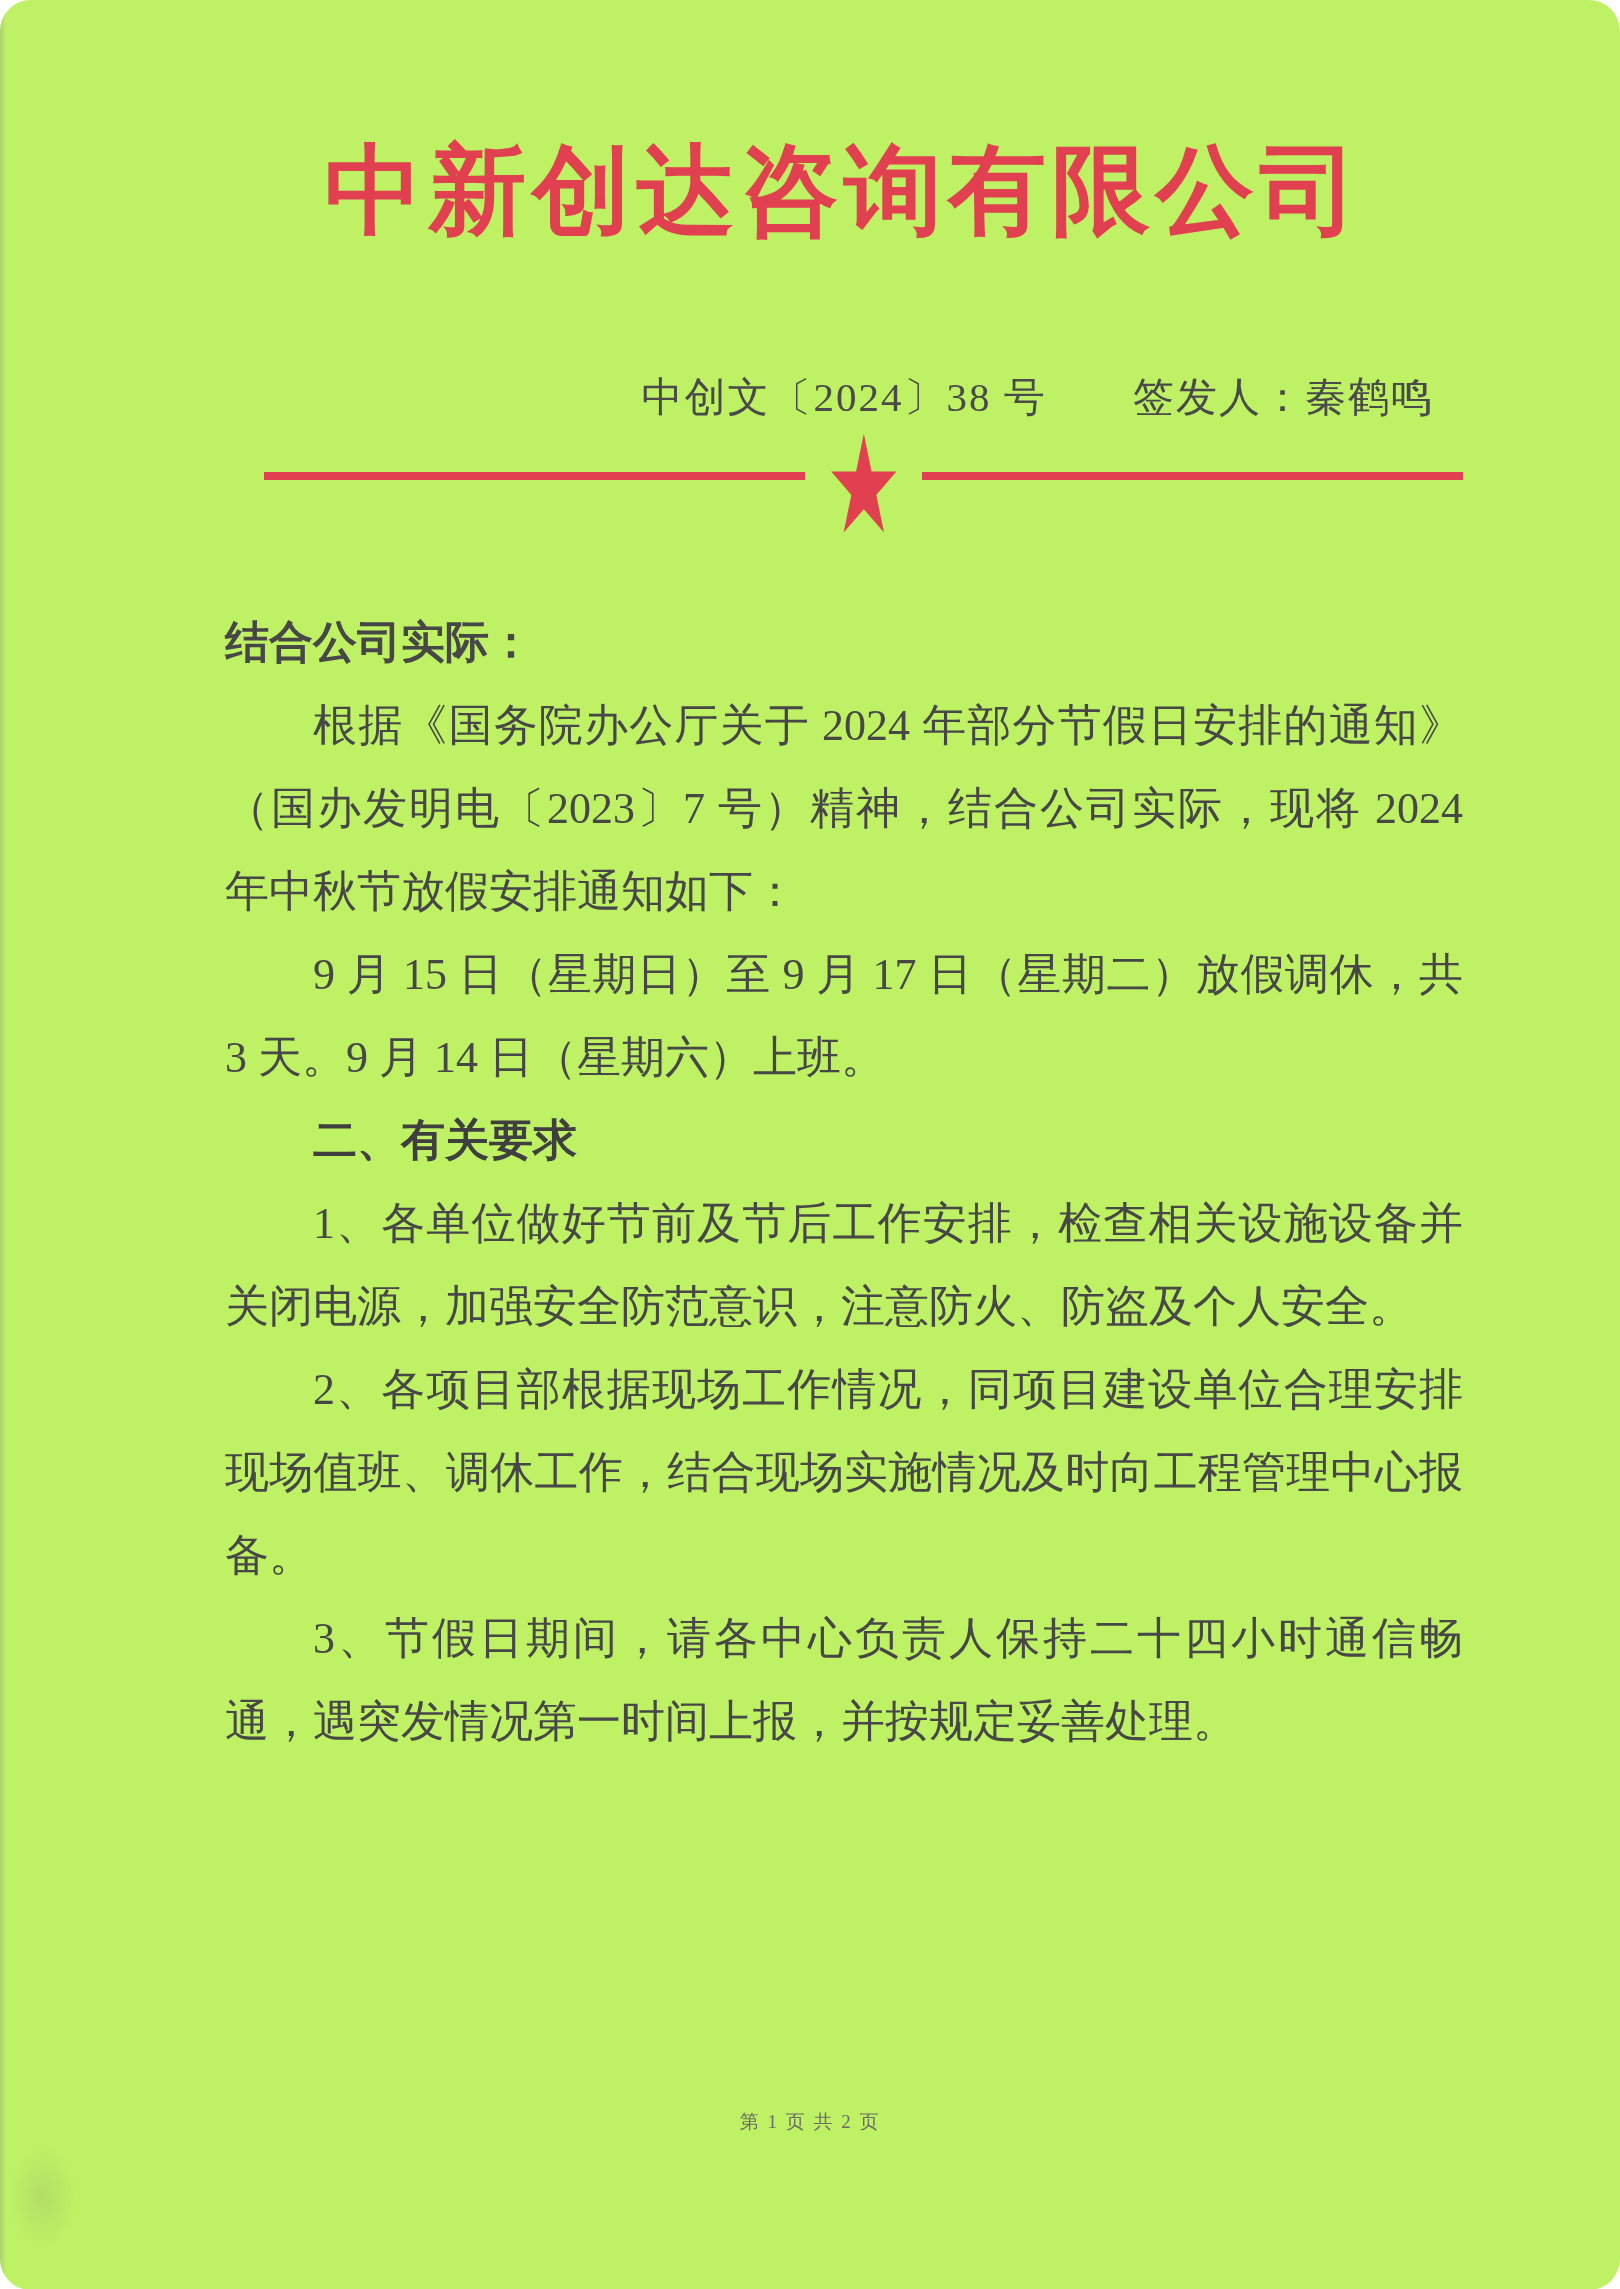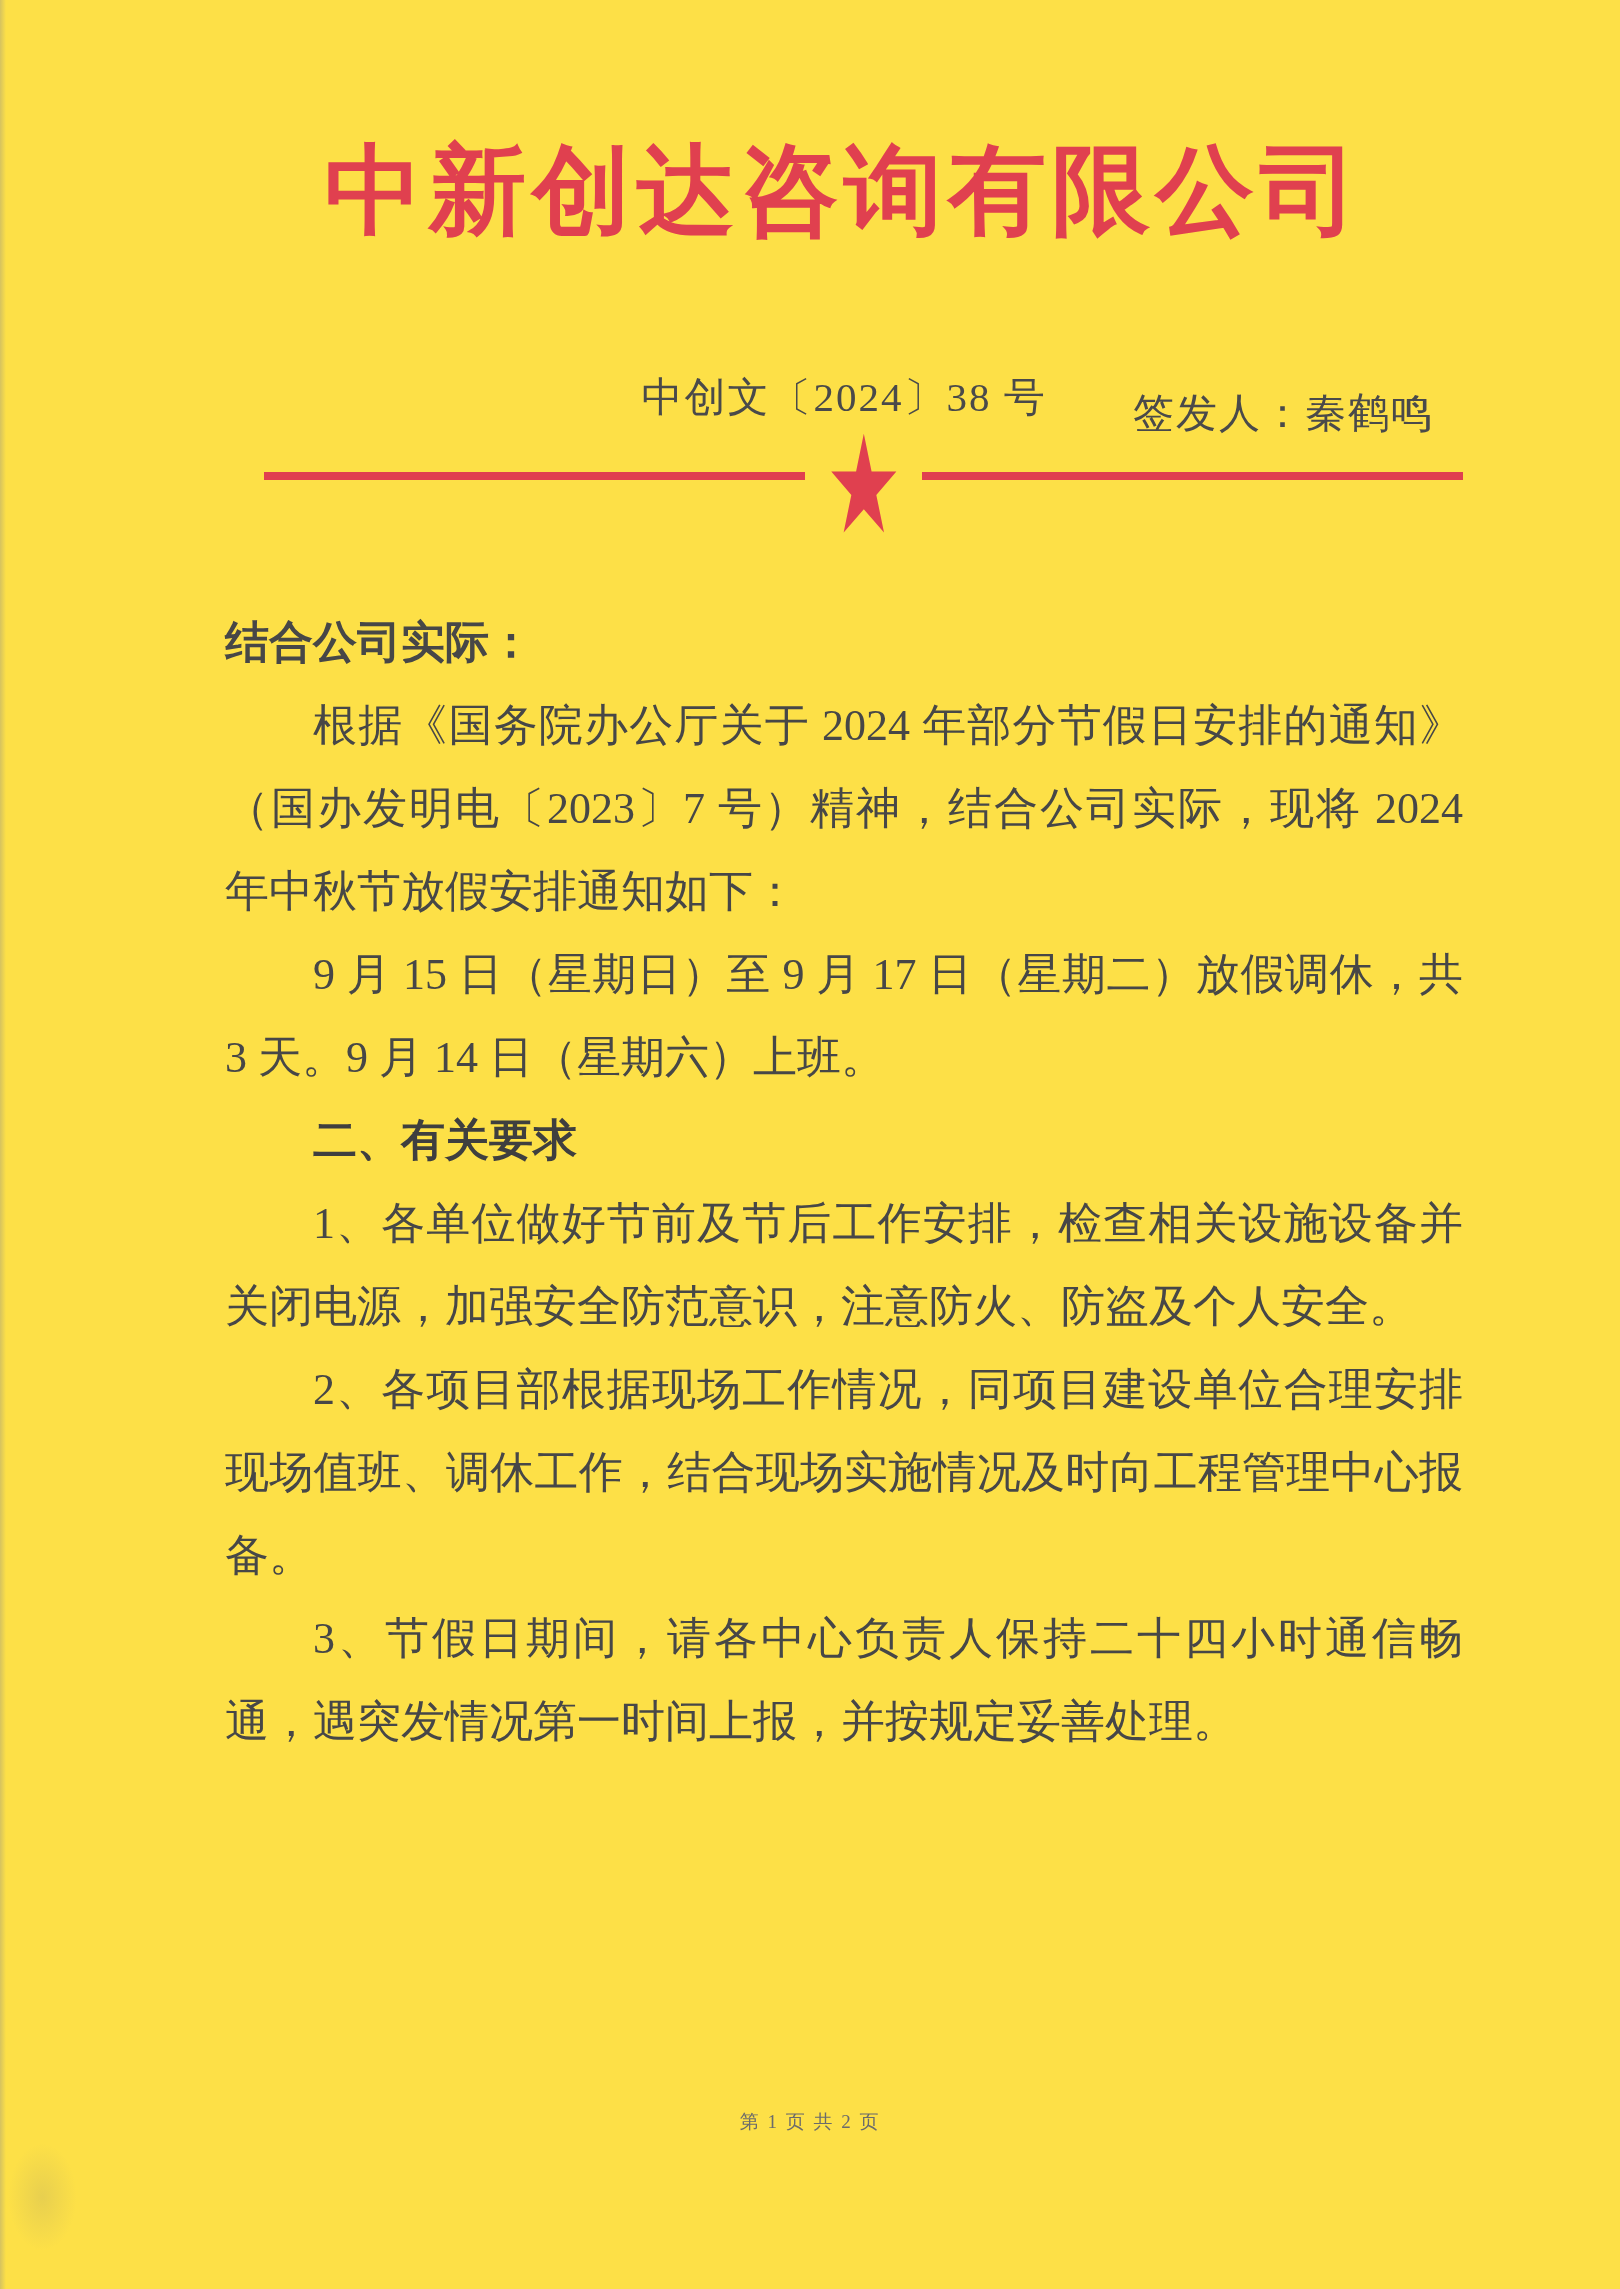--- a/index.html
+++ b/index.html
@@ -3,25 +3,26 @@
 <meta charset="utf-8">
 <style>
   * { margin: 0; padding: 0; box-sizing: border-box; }
   html, body { background: #ffffff; }
   body { width: 1620px; }
 
   .page {
     position: relative;
     width: 1620px;
     height: 2290px;
-    background: #fde047;
+    background: #bef264;
     overflow: hidden;
     font-family: "Liberation Serif", "DejaVu Serif", serif;
     color: #464646;
     padding-top: 118px;
+    border-radius: 31px;
   }
   
   .page::before {
     content: "";
     position: absolute; left: 0; top: 0;
     width: 5.9px; height: 100%;
     background: linear-gradient(to right, rgba(140,140,140,.35), rgba(140,140,140,0));
   }
   .page::after {
     content: "";
@@ -44,21 +45,21 @@
 
   .meta {
     position: relative;
     margin-top: 103px;
     font-size: 41px;
     line-height: 59px;
     text-align: center;
     color: #4a4a4a;
     letter-spacing: 2px;
   }
-  .issuer { position: absolute; right: 29px; top: 16px; }
+  .issuer { position: absolute; right: 29px; top: 0; }
 
   .divider {
     display: flex;
     align-items: center;
     height: 88px;
     margin-top: 4.9px;
     margin-left: 39px;
   }
   .divider .line { flex: 1; height: 7.8px; background: var(--accent, #e0404f); }
   .divider .star {

